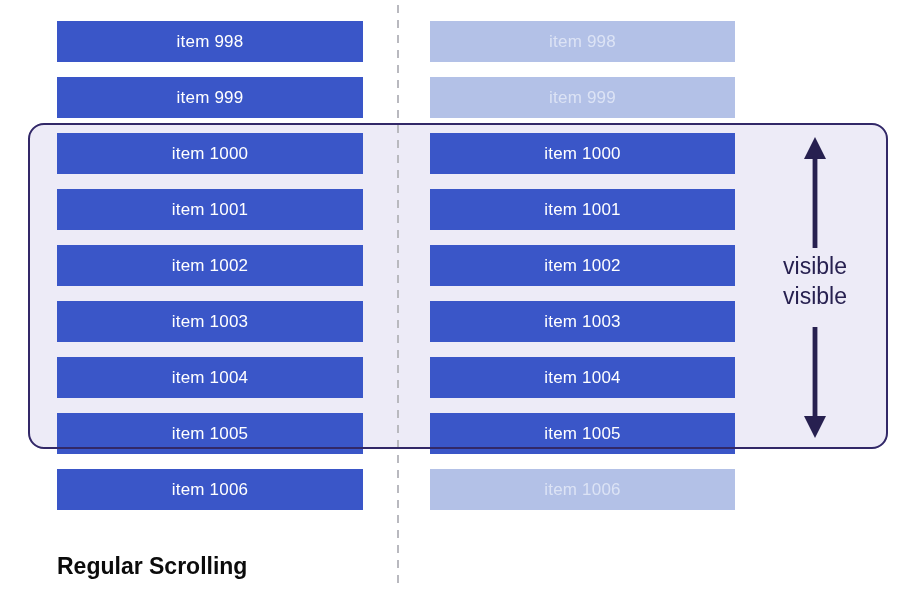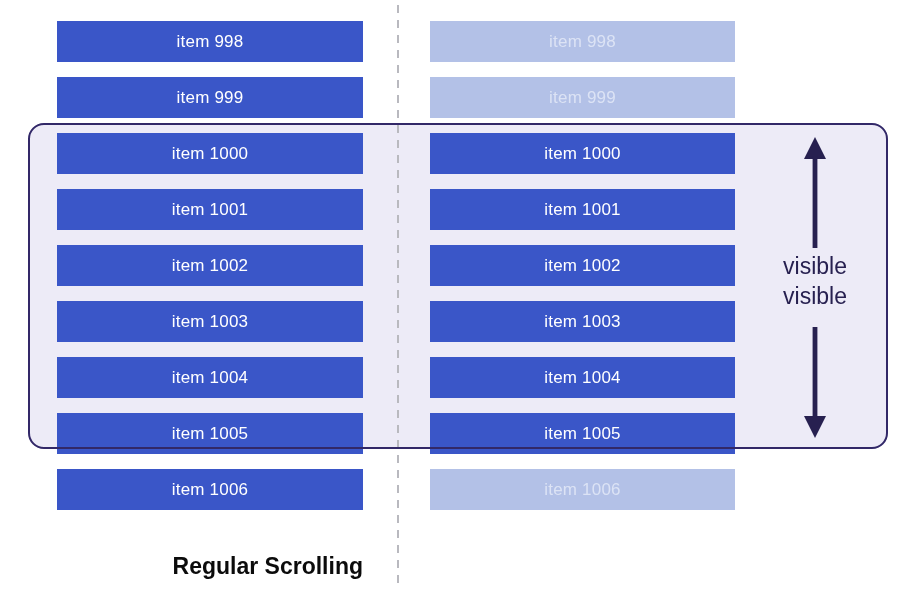--- a/index.html
+++ b/index.html
@@ -95,21 +95,21 @@
     line-height: 30px;
     color: var(--ink);
     z-index: 4;
   }
   .col-title {
     position: absolute;
     top: 553px;
     font-size: 23px;
     font-weight: bold;
     color: var(--title-text);
-    text-align: right;
+    text-align: left;
     z-index: 3;
   }
   .col-title.left  { left: 57px;  width: 306px; }
   .col-title.right { left: 430px; width: 305px; }
 </style>
 </head>
 <body>
 
 <div class="stage">
 

